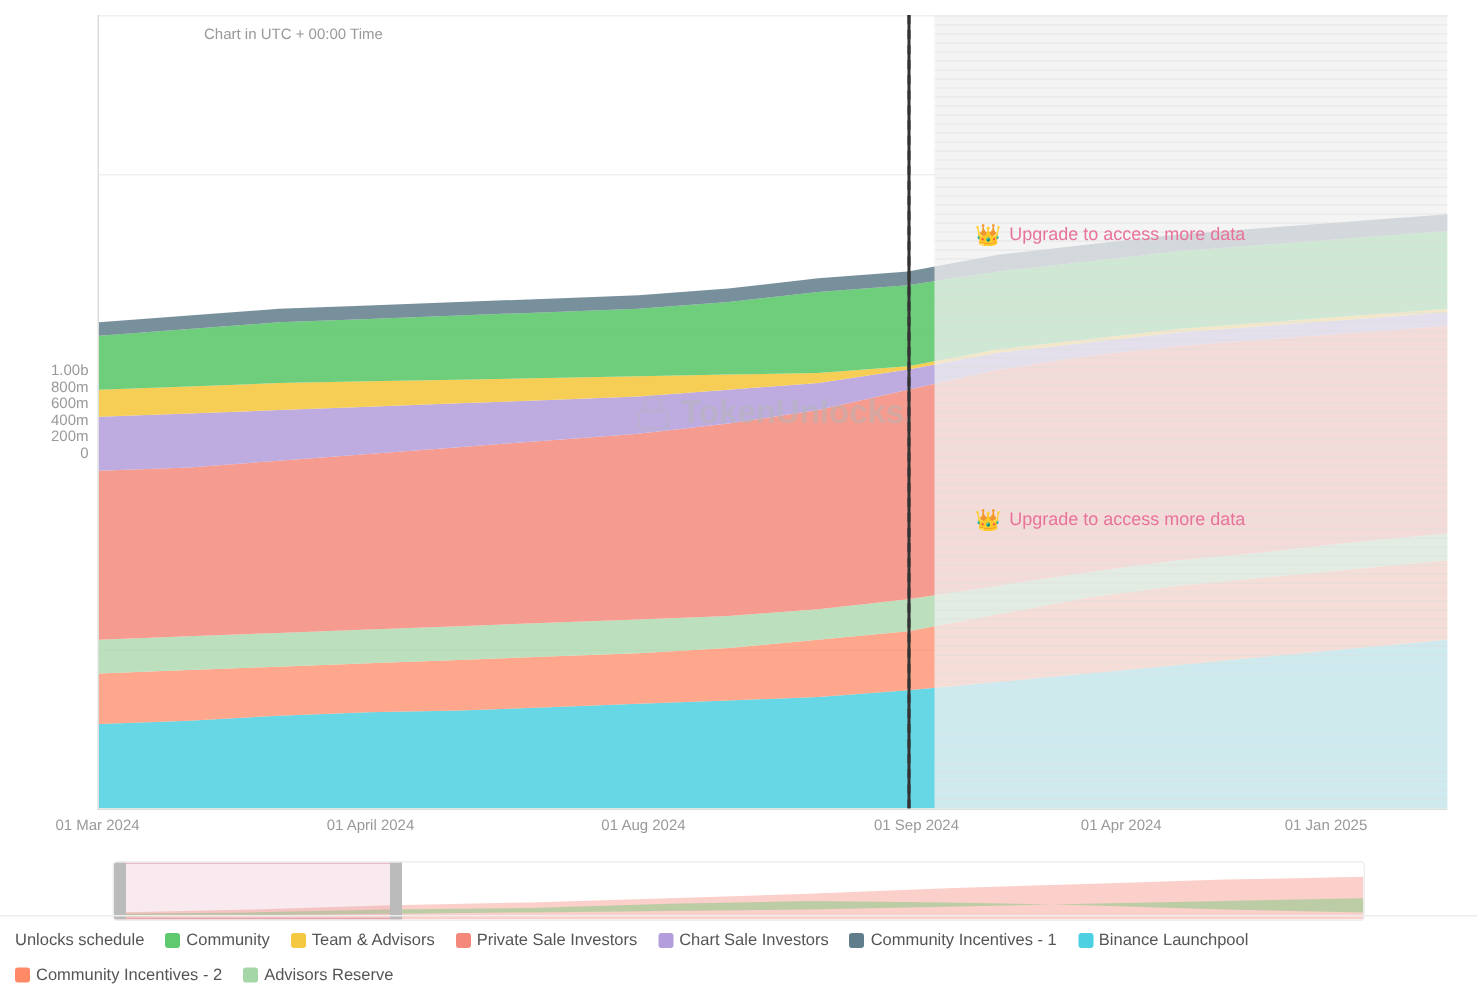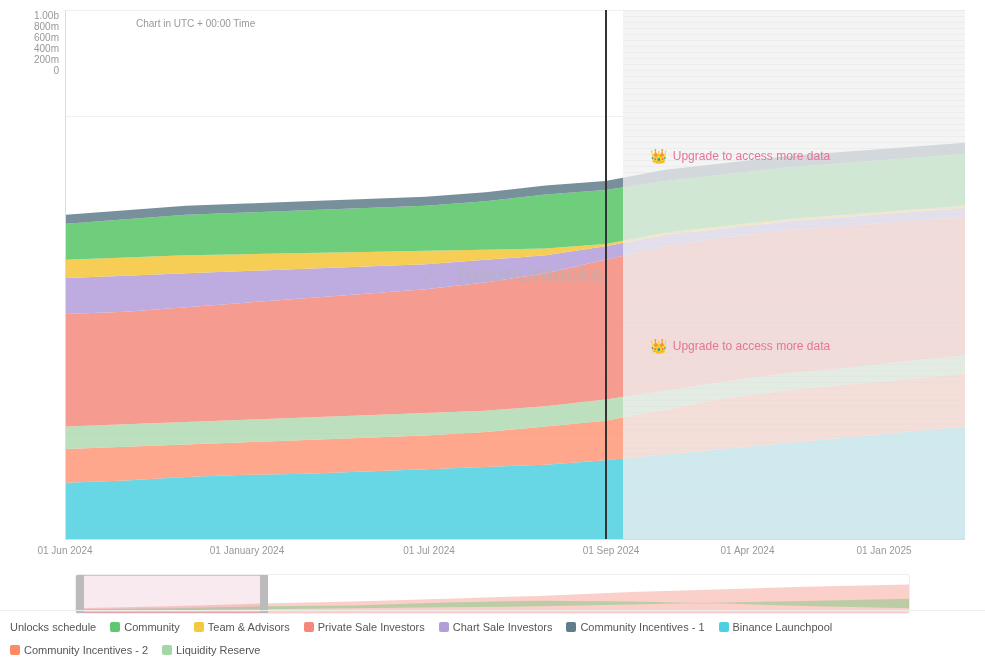--- a/index.html
+++ b/index.html
@@ -98,21 +98,21 @@
       );
     }
     .y-axis {
       position: absolute;
       top: 0;
       left: 0;
       width: 55px;
       bottom: 30px;
       display: flex;
       flex-direction: column;
-      justify-content: flex-start;
+      justify-content: center;
       align-items: flex-end;
       padding-right: 6px;
     }
     .y-label {
       font-size: 10px;
       color: #999;
     }
     .x-axis {
       position: absolute;
       bottom: 0;
@@ -264,23 +264,23 @@
           <rect x="3" y="11" width="18" height="11" rx="2" ry="2"></rect>
           <path d="M7 11V7a5 5 0 0 1 10 0v4"></path>
         </svg>
         <span>TokenUnlocks.</span>
       </div>
 
       <div class="chart-title">Chart in UTC + 00:00 Time</div>
     </div>
 
     <div class="x-axis">
-      <span class="x-label" style="left: 0%">01 Jun 2024</span>
-      <span class="x-label" style="left: 20%">01 January 2024</span>
-      <span class="x-label" style="left: 40%">01 Jul 2024</span>
+      <span class="x-label" style="left: 0%">01 Mar 2024</span>
+      <span class="x-label" style="left: 20%">01 April 2024</span>
+      <span class="x-label" style="left: 40%">01 Aug 2024</span>
       <span class="x-label" style="left: 60%">01 Sep 2024</span>
       <span class="x-label" style="left: 75%">01 Apr 2024</span>
       <span class="x-label" style="left: 90%">01 Jan 2025</span>
     </div>
   </div>
 
   <div class="navigator">
     <div class="navigator-fill" style="left: 0%; width: 23%;"></div>
     <div class="navigator-handle" style="left: 0px;"></div>
     <div class="navigator-handle" style="left: calc(23% - 8px);"></div>
@@ -318,16 +318,16 @@
     <span class="legend-item">
       <span class="legend-dot" style="background:#4dd0e1;"></span>
       <span>Binance Launchpool</span>
     </span>
     <span class="legend-item">
       <span class="legend-dot" style="background:#ff8a65;"></span>
       <span>Community Incentives - 2</span>
     </span>
     <span class="legend-item">
       <span class="legend-dot" style="background:#a5d6a7;"></span>
-      <span>Liquidity Reserve</span>
+      <span>Advisors Reserve</span>
     </span>
   </div>
 </div>
 
 </body></html>

